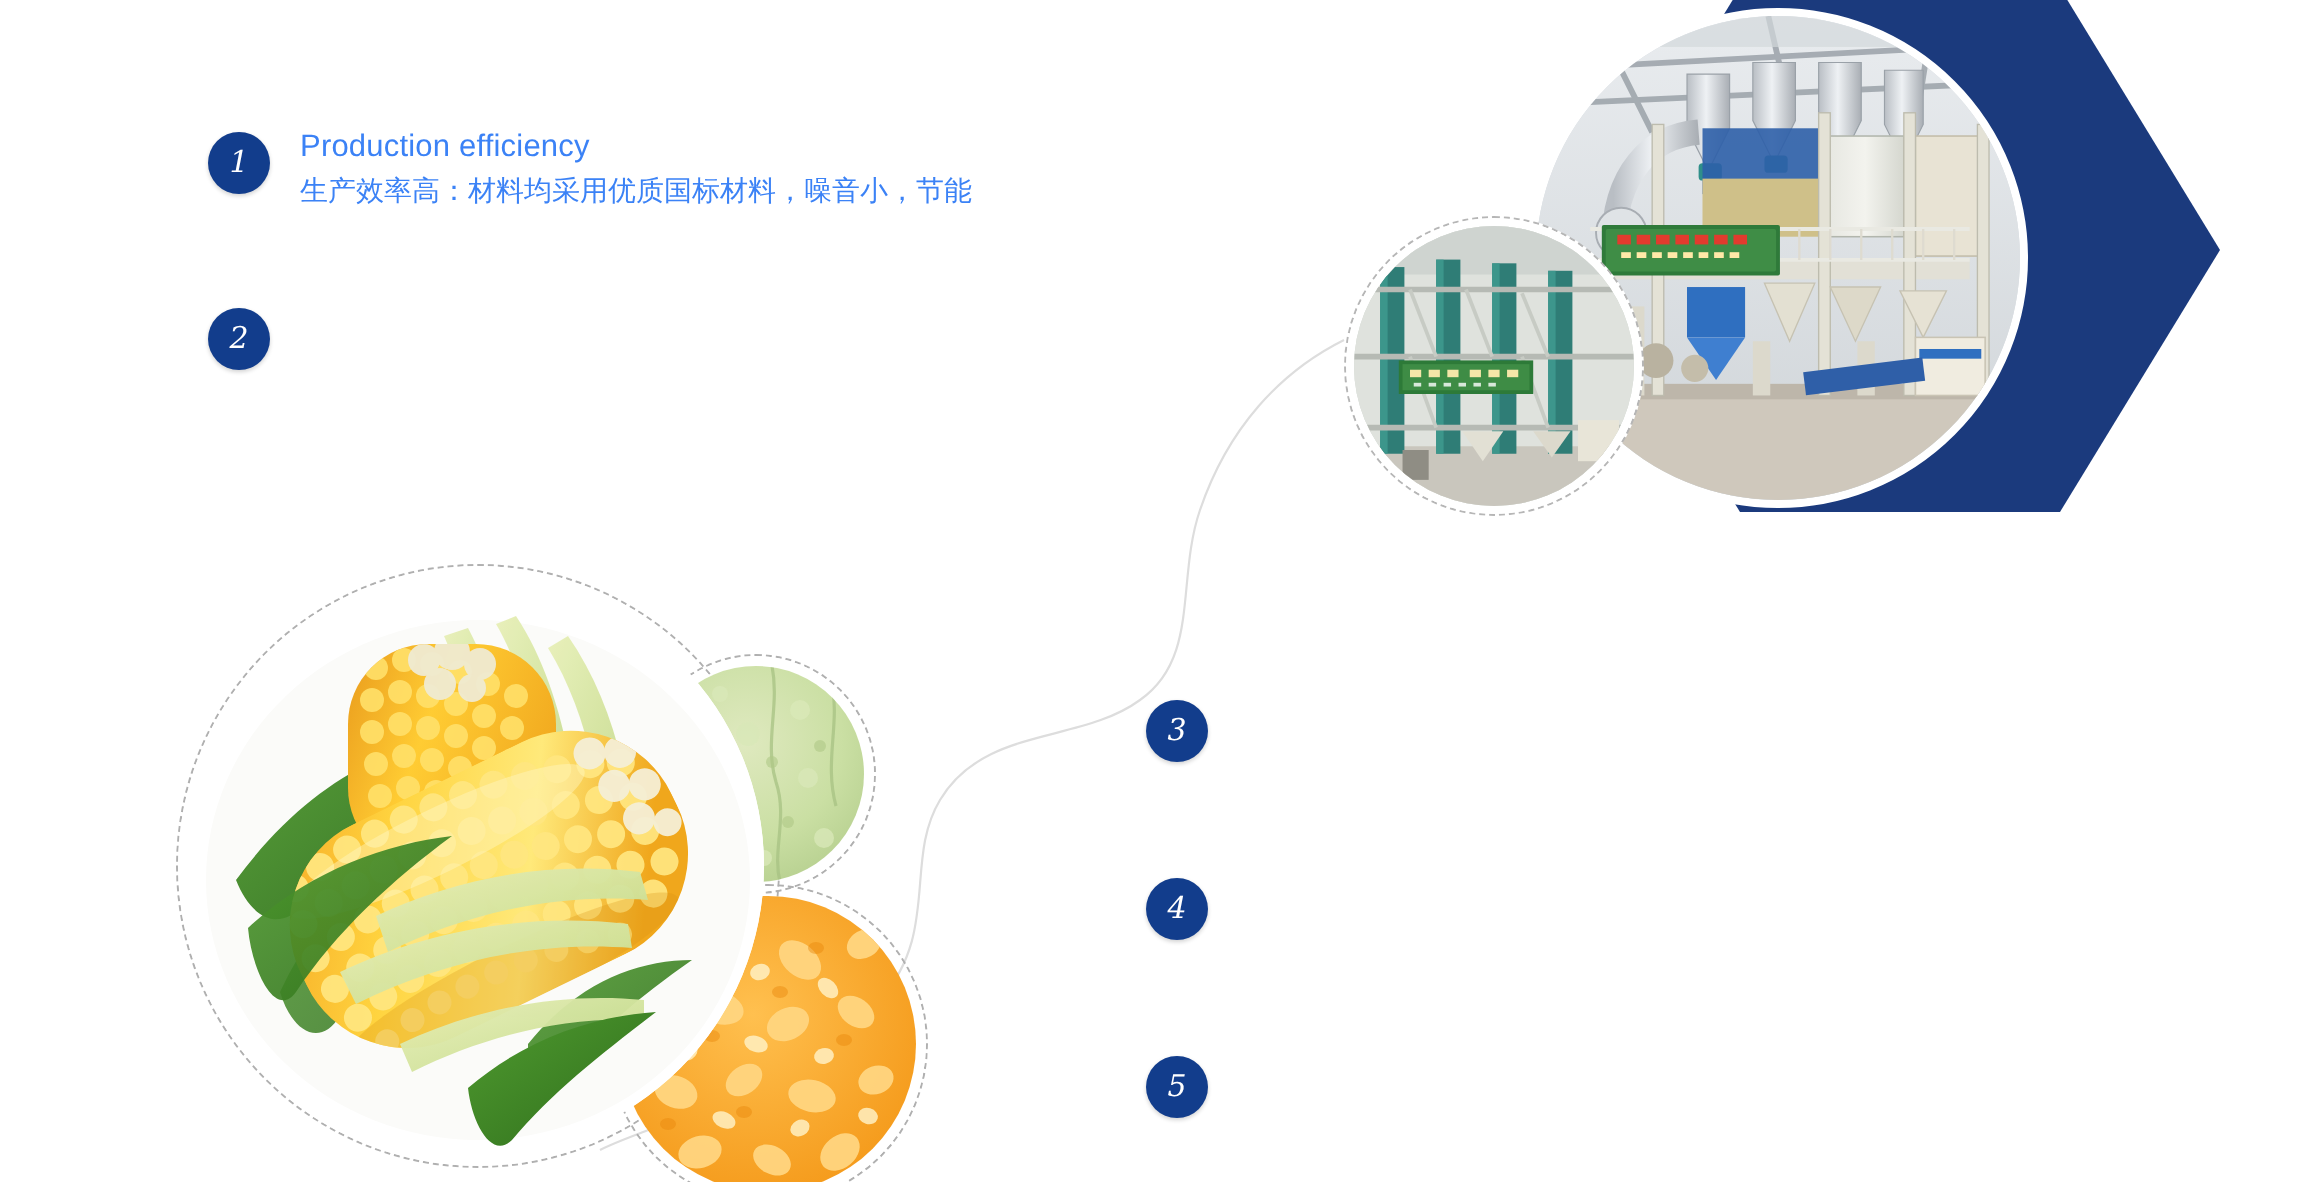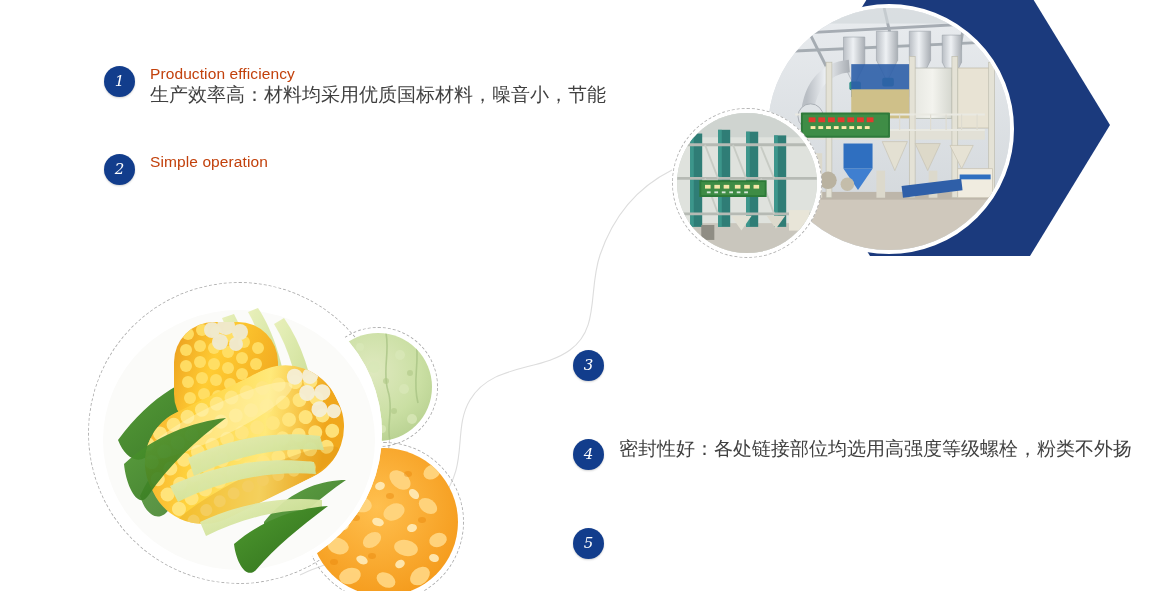--- a/index.html
+++ b/index.html
@@ -61,30 +61,30 @@
     margin-top: 2px;
     box-shadow: 0 1px 2px rgba(0,0,0,0.18);
     user-select: none;
   }
 
   .feature-text {
     margin-left: 15px;
     padding-top: 0px;
   }
   .feature-title {
-    color: #c2410c;
+    color: #3b82f6;
     font-size: 15.5px;
     line-height: 19px;
     font-weight: 400;
     letter-spacing: 0.1px;
     white-space: nowrap;
   }
   .feature-desc {
-    color: #404040;
-    font-size: 19px;
+    color: #3b82f6;
+    font-size: 14px;
     line-height: 22px;
     margin-top: 1px;
     white-space: nowrap;
   }
 
   
   .hex-group {
     position: absolute;
     left: 730px;
     top: -6px;
@@ -663,37 +663,35 @@
       <div class="badge">1</div>
       <div class="feature-text">
         <div class="feature-title">Production efficiency</div>
         <div class="feature-desc">生产效率高：材料均采用优质国标材料，噪音小，节能</div>
       </div>
     </div>
 
     <div class="feature-item">
       <div class="badge">2</div>
       <div class="feature-text">
-        <div class="feature-title">Simple operation</div>
       </div>
     </div>
   </div>
 
   <div class="feature-list right">
 
     <div class="feature-item">
       <div class="badge">3</div>
       <div class="feature-text">
       </div>
     </div>
 
     <div class="feature-item">
       <div class="badge">4</div>
       <div class="feature-text">
-        <div class="feature-desc">密封性好：各处链接部位均选用高强度等级螺栓，粉类不外扬</div>
       </div>
     </div>
 
     <div class="feature-item">
       <div class="badge">5</div>
     </div>
   </div>
 
 </div>
 

